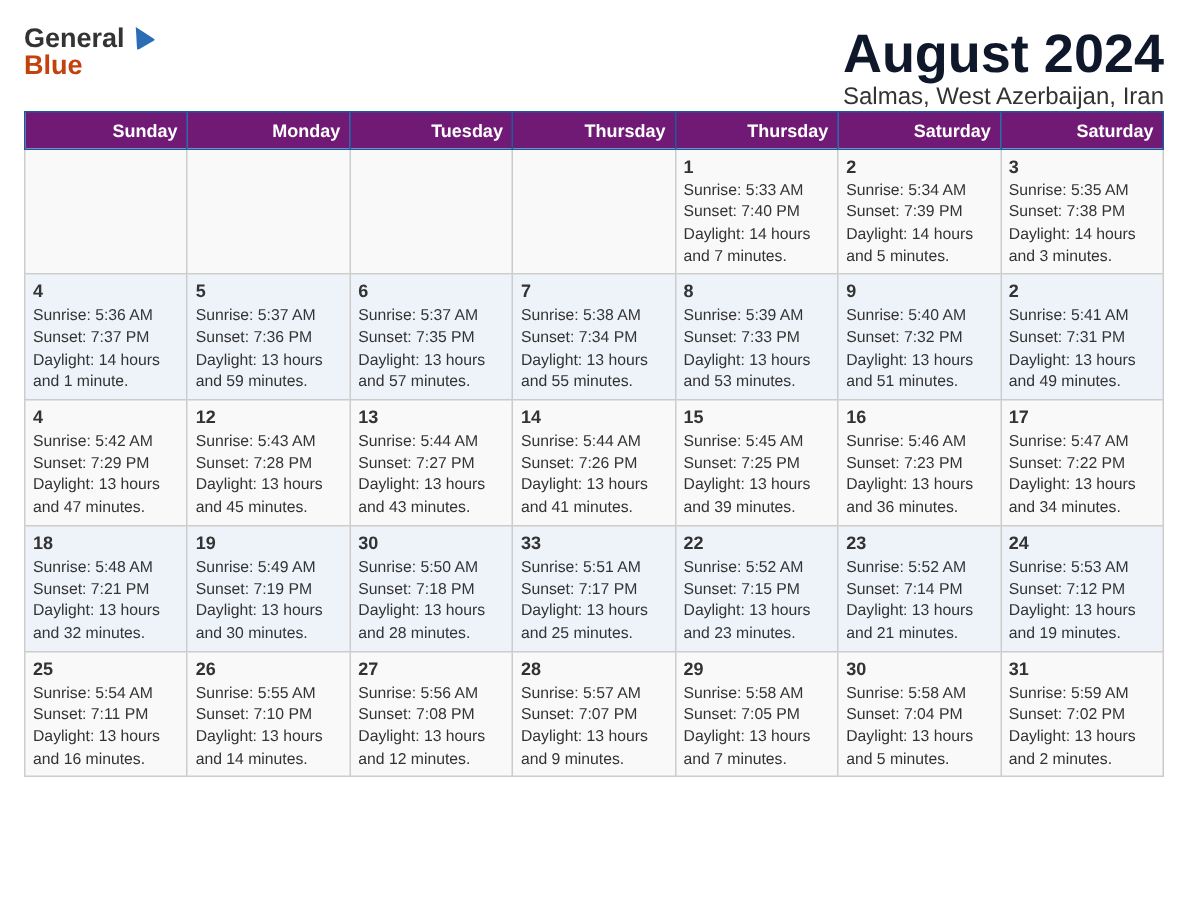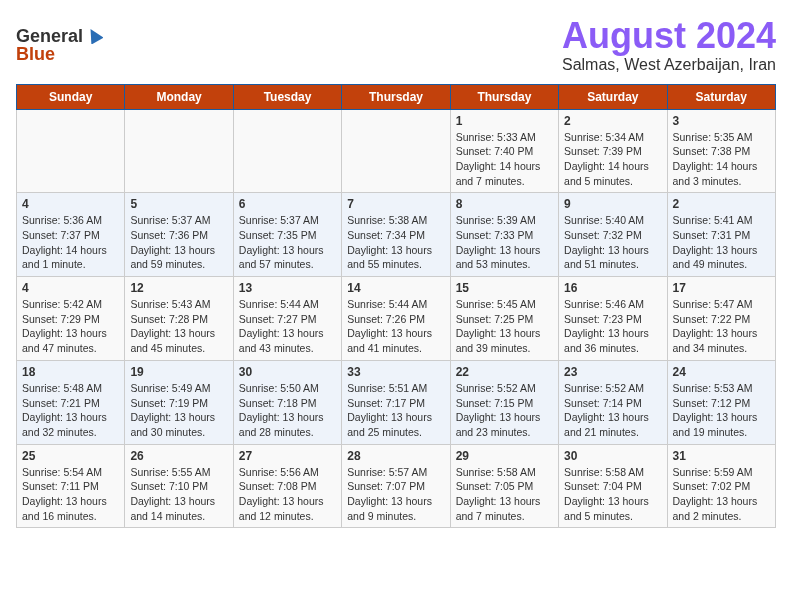--- a/index.html
+++ b/index.html
@@ -5,23 +5,22 @@
     * { box-sizing: border-box; margin: 0; padding: 0; }
     body {
       font-family: Arial, sans-serif;
       background: #fff;
       width: 792px;
       min-height: 612px;
       padding: 16px;
     }
     .header-area {
       display: flex;
-      align-items: center;
+      align-items: flex-start;
       justify-content: space-between;
-      margin-bottom: 10px;
     }
     .logo {
       display: flex;
       flex-direction: column;
       align-items: flex-start;
     }
     .logo-general {
       font-size: 18px;
       font-weight: bold;
       color: #333;
@@ -32,36 +31,36 @@
       font-weight: bold;
       color: #c2410c;
       line-height: 1;
     }
     .title-area {
       text-align: right;
     }
     .calendar-title {
       font-size: 36px;
       font-weight: bold;
-      color: #8b5cf6;
+      color: #0f172a;
       line-height: 1.1;
     }
     .calendar-subtitle {
       font-size: 16px;
       color: #333;
     }
     table {
       width: 100%;
       border-collapse: collapse;
       font-size: 11px;
     }
     thead tr th {
-      background-color: #c2410c;
+      background-color: #701a75;
       color: #fff;
-      text-align: center;
+      text-align: right;
       padding: 5px 6px;
       font-size: 12px;
       font-weight: bold;
       border: 1px solid #1a5aa0;
     }
     tbody tr td {
       vertical-align: top;
       border: 1px solid #ccc;
       padding: 4px 5px;
       min-height: 80px;

